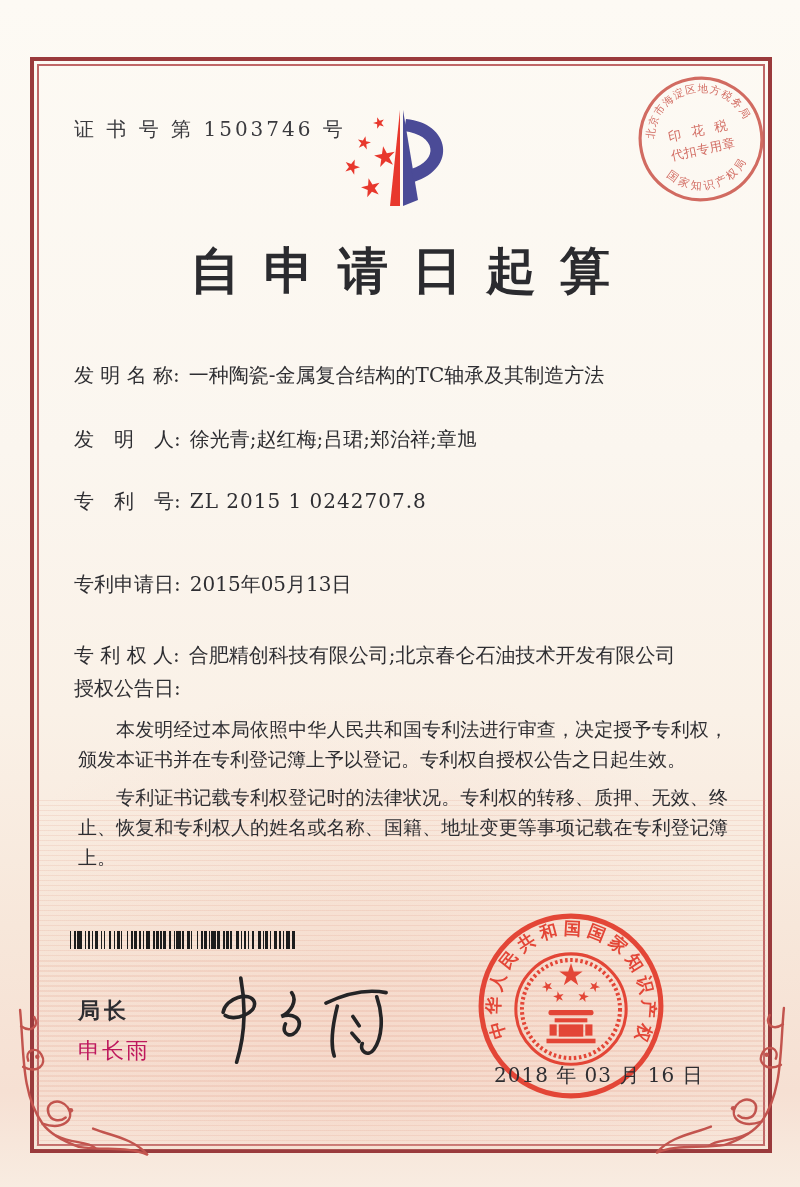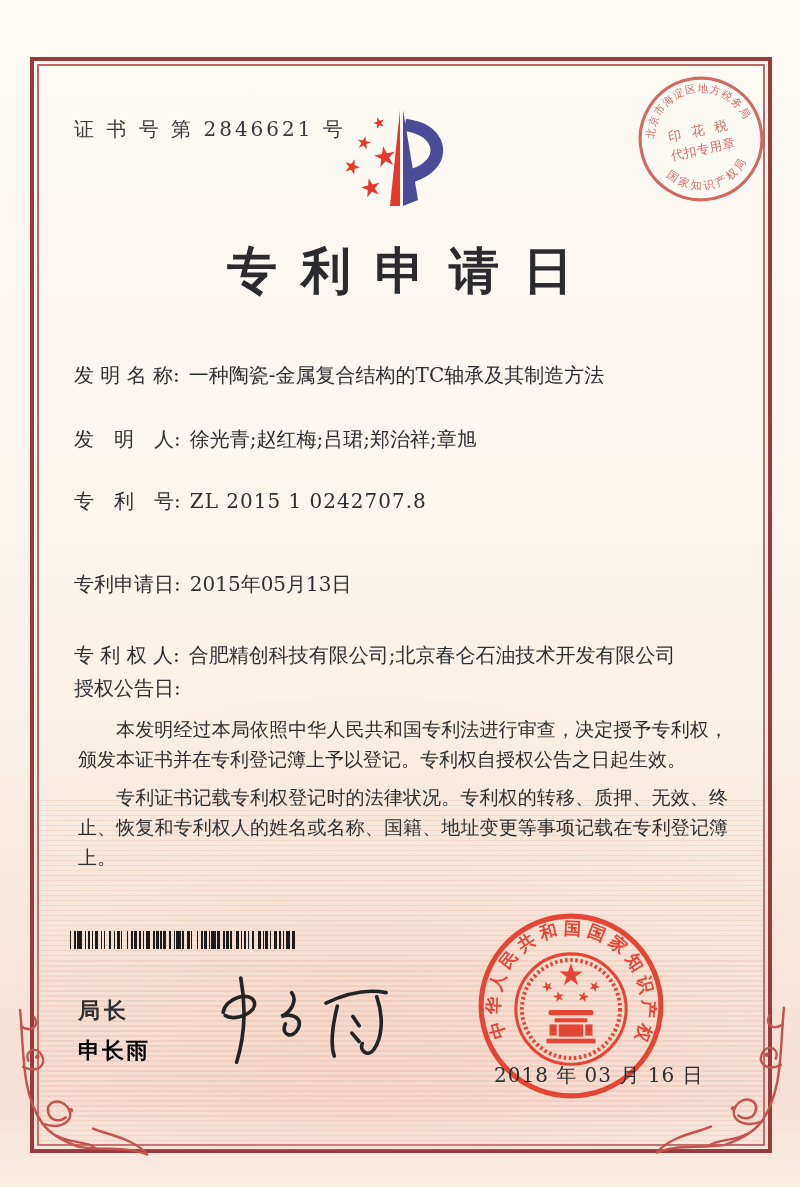--- a/index.html
+++ b/index.html
@@ -46,22 +46,22 @@
     position:absolute;left:70px;top:706px;width:666px;
     font-size:19px;line-height:30px;color:#2e2e32;text-align:justify;
   }
   .paragraphs p{margin:8px;text-indent:2em;}
   .barcode{
     position:absolute;left:70px;top:931px;width:226px;height:18px;
     font-size:0;white-space:nowrap;overflow:hidden;
   }
   .director-title{position:absolute;left:78px;top:996px;font-size:22px;letter-spacing:4px;color:#2e2e32;
     font-family:Liberation Serif, serif;font-weight:600;}
-  .director-name{position:absolute;left:78px;top:1036px;font-size:22px;letter-spacing:2px;color:#000000;
-    font-family:"DejaVu Sans","Liberation Sans",sans-serif;font-weight:700;}
+  .director-name{position:absolute;left:78px;top:1036px;font-size:22px;letter-spacing:2px;color:#be185d;
+    font-family:"DejaVu Sans","Liberation Sans",sans-serif;font-weight:400;}
   .signature{position:absolute;left:192px;top:966px;width:218px;height:100px;}
   .seal{position:absolute;left:476px;top:911px;width:190px;height:190px;opacity:0.93;}
   .seal-date{
     position:absolute;left:494px;top:1062px;width:220px;z-index:5;
     font-size:20px;letter-spacing:1px;color:#2e2e32;white-space:pre;
   }
   .stamp{position:absolute;left:636px;top:74px;width:130px;height:130px;transform:rotate(-12deg);opacity:0.88;}
   .ornament{position:absolute;width:152px;height:152px;z-index:4;}
   .ornament.left{left:12px;top:1006px;}
   .ornament.right{left:640px;top:1004px;transform:scaleX(-1);}
@@ -70,21 +70,21 @@
 <body>
 
 <div class="page">
 
   <div class="frame">
     <div class="frame-inner"></div>
   </div>
   <div class="texture-tint"></div>
   <div class="texture-stripes"></div>
 
-  <div class="cert-no">证 书 号 第 2846621 号</div>
+  <div class="cert-no">证 书 号 第 1503746 号</div>
 
   <div class="logo">
     <svg width="146" height="120" viewBox="0 0 146 120">
       <defs>
         <path id="star" d="M0,-1 L0.2245,-0.309 L0.9511,-0.309 L0.3633,0.118 L0.5878,0.809 L0,0.382 L-0.5878,0.809 L-0.3633,0.118 L-0.9511,-0.309 L-0.2245,-0.309 Z"></path>
       </defs>
       <g fill="#e8382d">
         <use href="#star" transform="translate(47,17) scale(6) rotate(-18)"></use>
         <use href="#star" transform="translate(32,37) scale(7) rotate(12)"></use>
         <use href="#star" transform="translate(53,51) scale(11) rotate(-10)"></use>
@@ -110,21 +110,21 @@
         <textPath href="#stampTop">北京市海淀区地方税务局</textPath>
       </text>
       <text font-size="10.5" fill="#cc584e" letter-spacing="2.5" font-family="'DejaVu Sans',sans-serif">
         <textPath href="#stampBottom">国家知识产权局</textPath>
       </text>
       <text x="62" y="58" text-anchor="middle" font-size="12.5" letter-spacing="3" fill="#cc584e" font-family="'DejaVu Sans',sans-serif">印 花 税</text>
       <text x="62" y="76" text-anchor="middle" font-size="12" letter-spacing="0.5" fill="#cc584e" font-family="'DejaVu Sans',sans-serif">代扣专用章</text>
     </svg>
   </div>
 
-  <div class="title">专利申请日</div>
+  <div class="title">自申请日起算</div>
 
   <div class="field-row" style="top:362px">
     <span class="field-label">发 明 名 称:</span>
     <span class="field-value">一种陶瓷-金属复合结构的TC轴承及其制造方法</span>
   </div>
   <div class="field-row" style="top:426px">
     <span class="field-label">发　明　人:</span>
     <span class="field-value">徐光青;赵红梅;吕珺;郑治祥;章旭</span>
   </div>
   <div class="field-row" style="top:488px">

